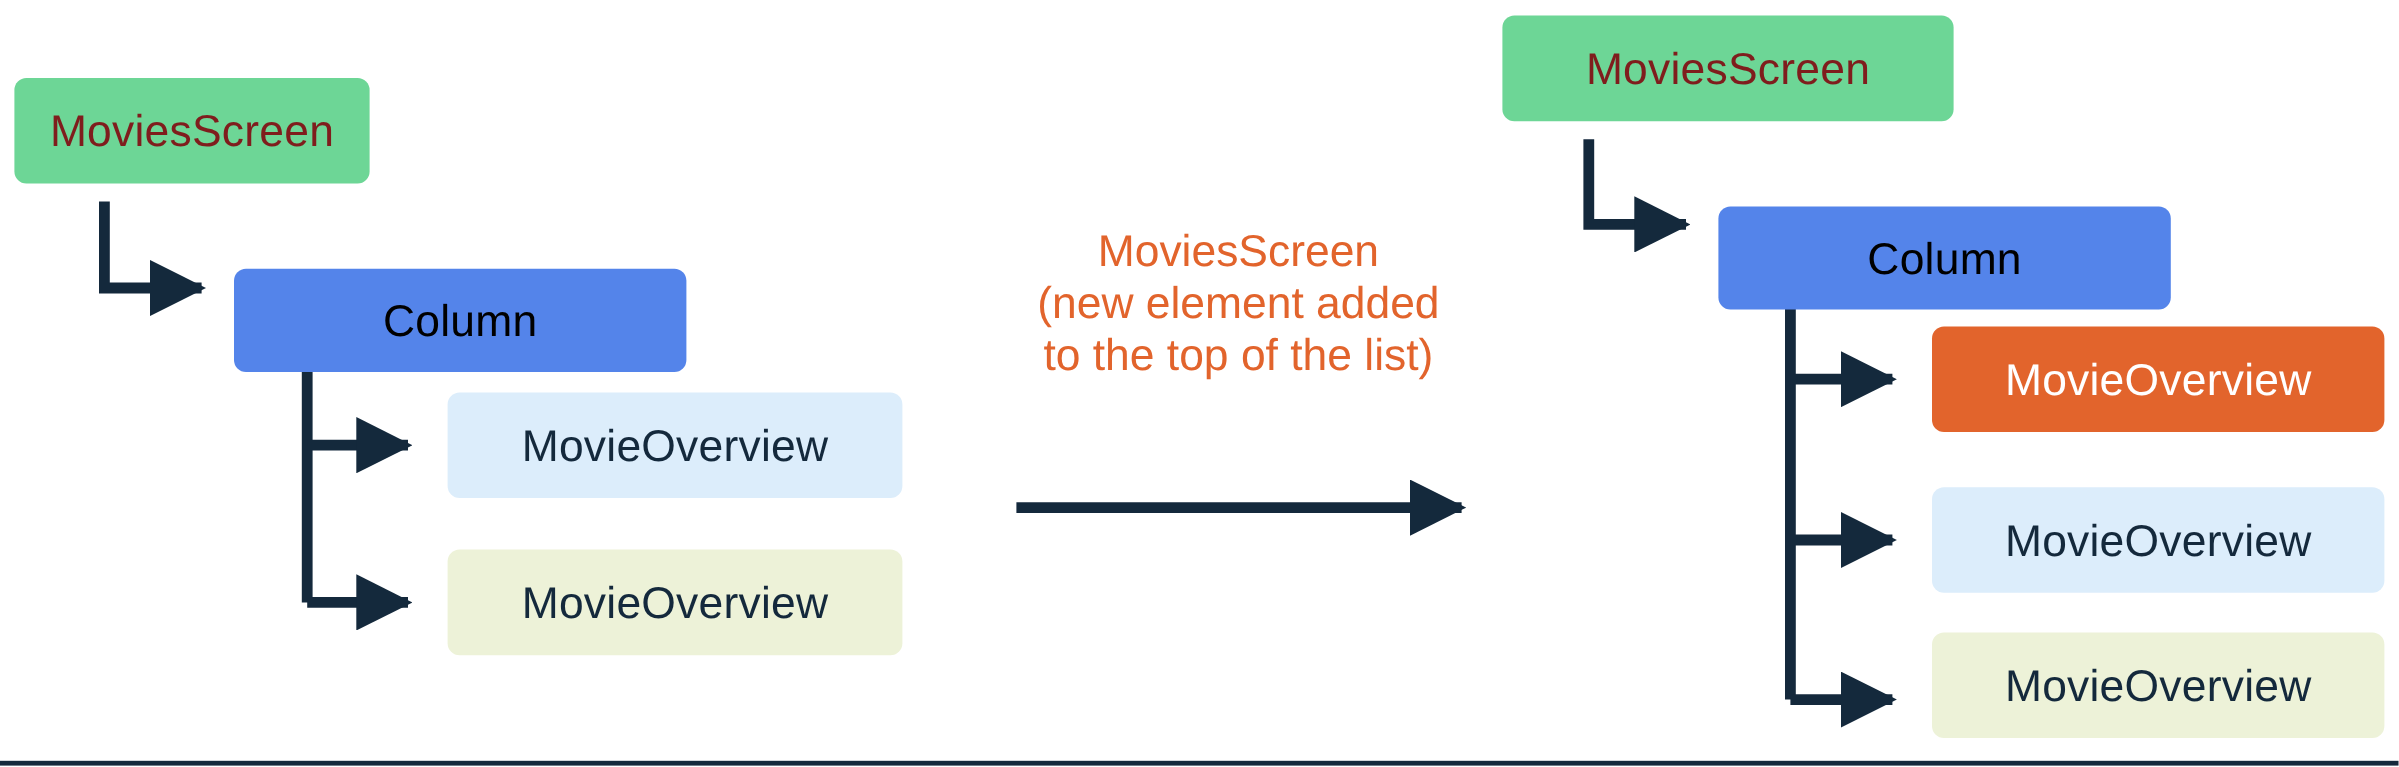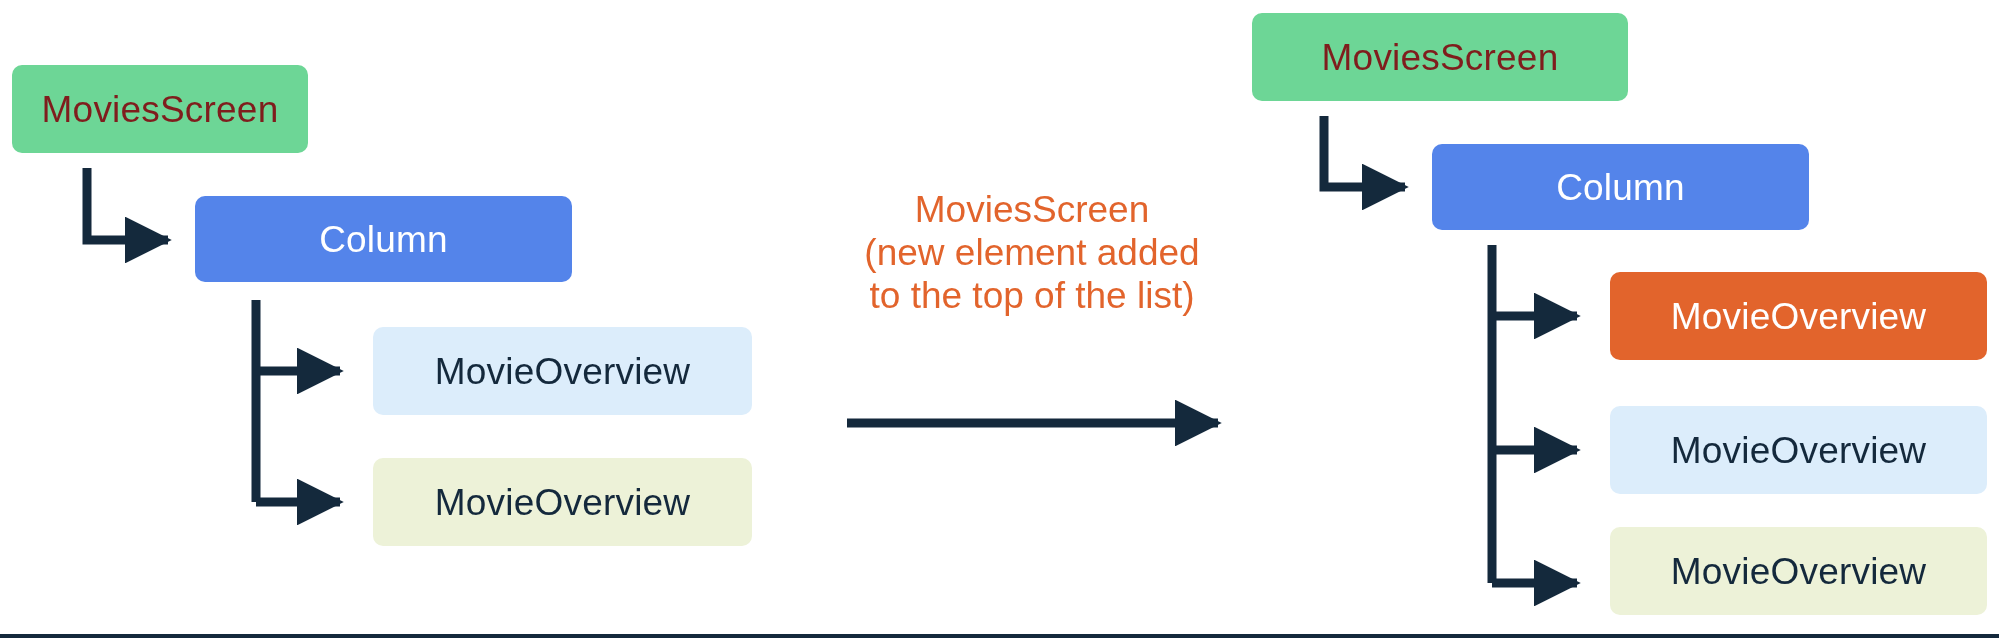--- a/index.html
+++ b/index.html
@@ -24,21 +24,21 @@
     justify-content: center;
     border-radius: 10px;
     box-sizing: border-box;
     font-family: "Liberation Sans", sans-serif;
     font-size: 37px;
     line-height: 1;
     letter-spacing: 0.2px;
     white-space: nowrap;
   }
   .node-green  { background: #6DD696; color: #7f1d1d; }
-  .node-blue   { background: #5484EA; color: #ffffff; }
+  .node-blue   { background: #5484EA; color: #000000; margin-top: 28px; }
   .node-orange { background: #E2642C; color: #ffffff; }
   .node-lblue  { background: #DCEDFB; color: #14293C; }
   .node-lgreen { background: #EDF2D8; color: #14293C; }
 
   svg.edges {
     position: absolute;
     left: 0;
     top: 0;
     width: 1999px;
     height: 639px;

